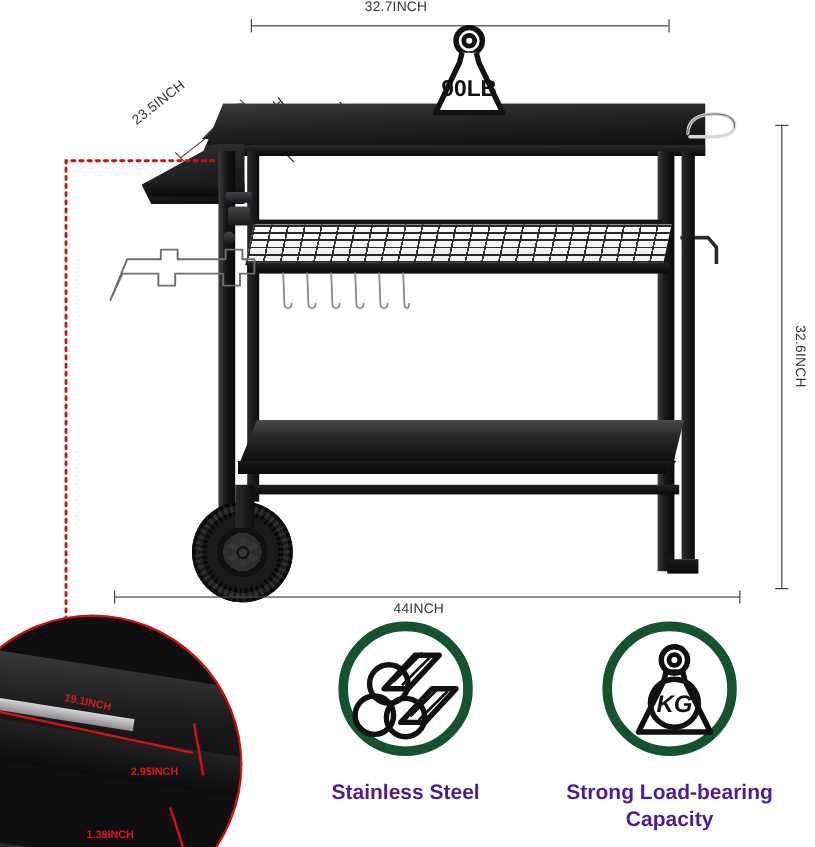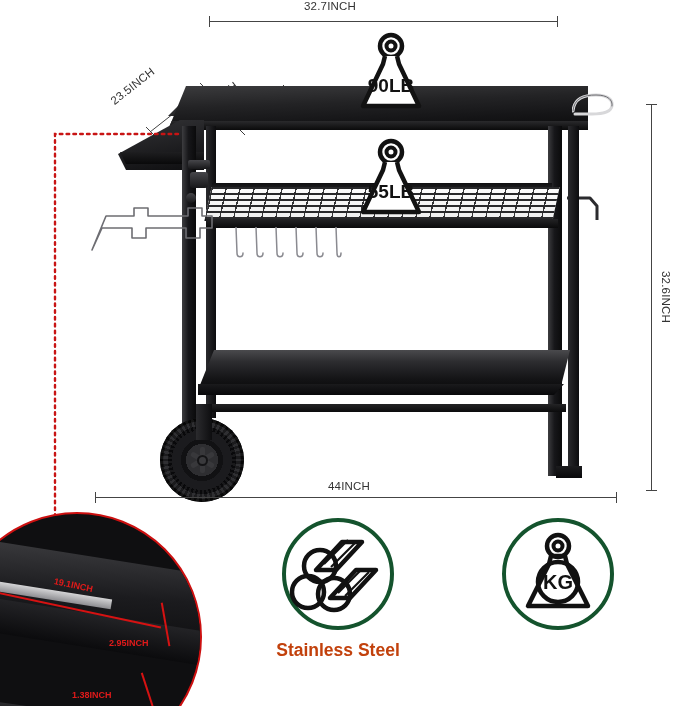--- a/index.html
+++ b/index.html
@@ -167,25 +167,25 @@
   }
   .inset-art { position:absolute; }
   .inset-red { position:absolute; color:#e01a1a; font-size:9px; font-weight:700;
                font-family:"Liberation Sans", sans-serif; white-space:nowrap; }
   .red-line { position:absolute; background:#d61212; height:1.5px; }
 
   
   .feature { position: absolute; text-align: center; }
   .feature .circle {
     width: 112px; height: 112px; border-radius: 50%;
-    border: 4px solid #14532d; margin: 0 auto;
-    position: relative; background: #fff;
+    border: 8px solid #14532d; margin: 0 auto;
+    position: relative; background: #fff; font-style: italic;
   }
   .feature .caption {
-    margin-top: 10px; font-size: 17.5px; font-weight: 700; color: #c2410c;
+    margin-top: 20px; font-size: 17.5px; font-weight: 700; color: #4c1d95;
     line-height: 1.25; font-family: "Liberation Sans", sans-serif;
   }
 </style>
 </head>
 <body>
 
 <div id="page">
 
   <div class="dim-label" style="left:330px; top:0px; transform:translateX(-50%);">32.7INCH</div>
   <div class="dim-line dim-h" style="left:209px; top:21px; width:348px;"></div>
@@ -254,45 +254,37 @@
   <div class="prod" id="crossbar"></div>
   <div class="prod" id="foot-r"></div>
 
   <div class="prod" id="wheel">
     <div class="spoke" style="transform:rotate(0deg);"></div>
     <div class="spoke" style="transform:rotate(60deg);"></div>
     <div class="spoke" style="transform:rotate(120deg);"></div>
   </div>
   <div class="prod" style="left:196px; top:404px; width:16px; height:36px; background:linear-gradient(90deg,#2b2b2e,#0d0d0f);"></div>
 
-  <div class="weight-icon" style="left:353px; top:32px;">
+  <div class="weight-icon" style="left:353px; top:20px;">
     <svg width="76" height="80" viewBox="0 0 76 80">
       <circle cx="38" cy="14" r="11" fill="none" stroke="#121212" stroke-width="4.5"></circle>
       <circle cx="38" cy="14" r="4.5" fill="none" stroke="#121212" stroke-width="4"></circle>
       <path d="M32 24 L30 32 L10 74 L66 74 L46 32 L44 24" fill="#fff" stroke="#121212" stroke-width="4.5" stroke-linejoin="round"></path>
       <text x="38" y="60" text-anchor="middle" font-family="'Liberation Sans',sans-serif" font-size="19" font-weight="700" fill="#121212">90LB</text>
     </svg>
   </div>
 
-  <div class="weight-icon" style="left:353px; top:138px;">
-    <svg width="76" height="80" viewBox="0 0 76 80">
-      <circle cx="38" cy="14" r="11" fill="none" stroke="#121212" stroke-width="4.5"></circle>
-      <circle cx="38" cy="14" r="4.5" fill="none" stroke="#121212" stroke-width="4"></circle>
-      <path d="M32 24 L30 32 L10 74 L66 74 L46 32 L44 24" fill="#fff" stroke="#121212" stroke-width="4.5" stroke-linejoin="round"></path>
-      <text x="38" y="60" text-anchor="middle" font-family="'Liberation Sans',sans-serif" font-size="19" font-weight="700" fill="#121212">55LB</text>
-    </svg>
-  </div>
 
 
   <div class="dim-line dim-v" style="left:651px; top:104px; height:386px;"></div>
   <div class="tick-h" style="left:646px; top:104px;"></div>
   <div class="tick-h" style="left:646px; top:490px;"></div>
   <div class="dim-label" style="left:666px; top:297px; transform:translate(-50%,-50%) rotate(90deg);">32.6INCH</div>
 
-  <div class="dim-label" style="left:349px; top:480px; transform:translateX(-50%);">44INCH</div>
+  <div class="dim-label" style="left:349px; top:502px; transform:translateX(-50%);">44INCH</div>
   <div class="dim-line dim-h" style="left:95px; top:497px; width:521px;"></div>
   <div class="tick-v" style="left:95px; top:492px;"></div>
   <div class="tick-v" style="left:616px; top:492px;"></div>
 
   <svg id="callout">
     <polyline points="178,134 55,134 55,540" fill="none" stroke="#c81414" stroke-width="2.4" stroke-dasharray="2.6 4.2" stroke-linecap="round"></polyline>
   </svg>
 
   <div id="inset">
 
@@ -345,15 +337,19 @@
   <div class="feature" style="left:452px; top:518px; width:212px;">
     <div class="circle">
       <svg width="104" height="104" viewBox="0 0 104 104" style="position:absolute; left:0; top:0;">
         <circle cx="52" cy="24" r="11" fill="none" stroke="#111" stroke-width="4.5"></circle>
         <circle cx="52" cy="24" r="4.5" fill="none" stroke="#111" stroke-width="4"></circle>
         <path d="M45 34 L43 42 L22 84 L82 84 L61 42 L59 34 Z" fill="none" stroke="#111" stroke-width="4.5" stroke-linejoin="round"></path>
         <circle cx="52" cy="60" r="20" fill="none" stroke="#111" stroke-width="4.5"></circle>
         <text x="52" y="67" text-anchor="middle" font-family="'Liberation Sans',sans-serif" font-size="20" font-weight="700" fill="#111">KG</text>
       </svg>
     </div>
+    <div class="caption">
+      <div>Strong Load-bearing</div>
+      <div>Capacity</div>
+    </div>
   </div>
 
 </div>
 
 </body></html>

